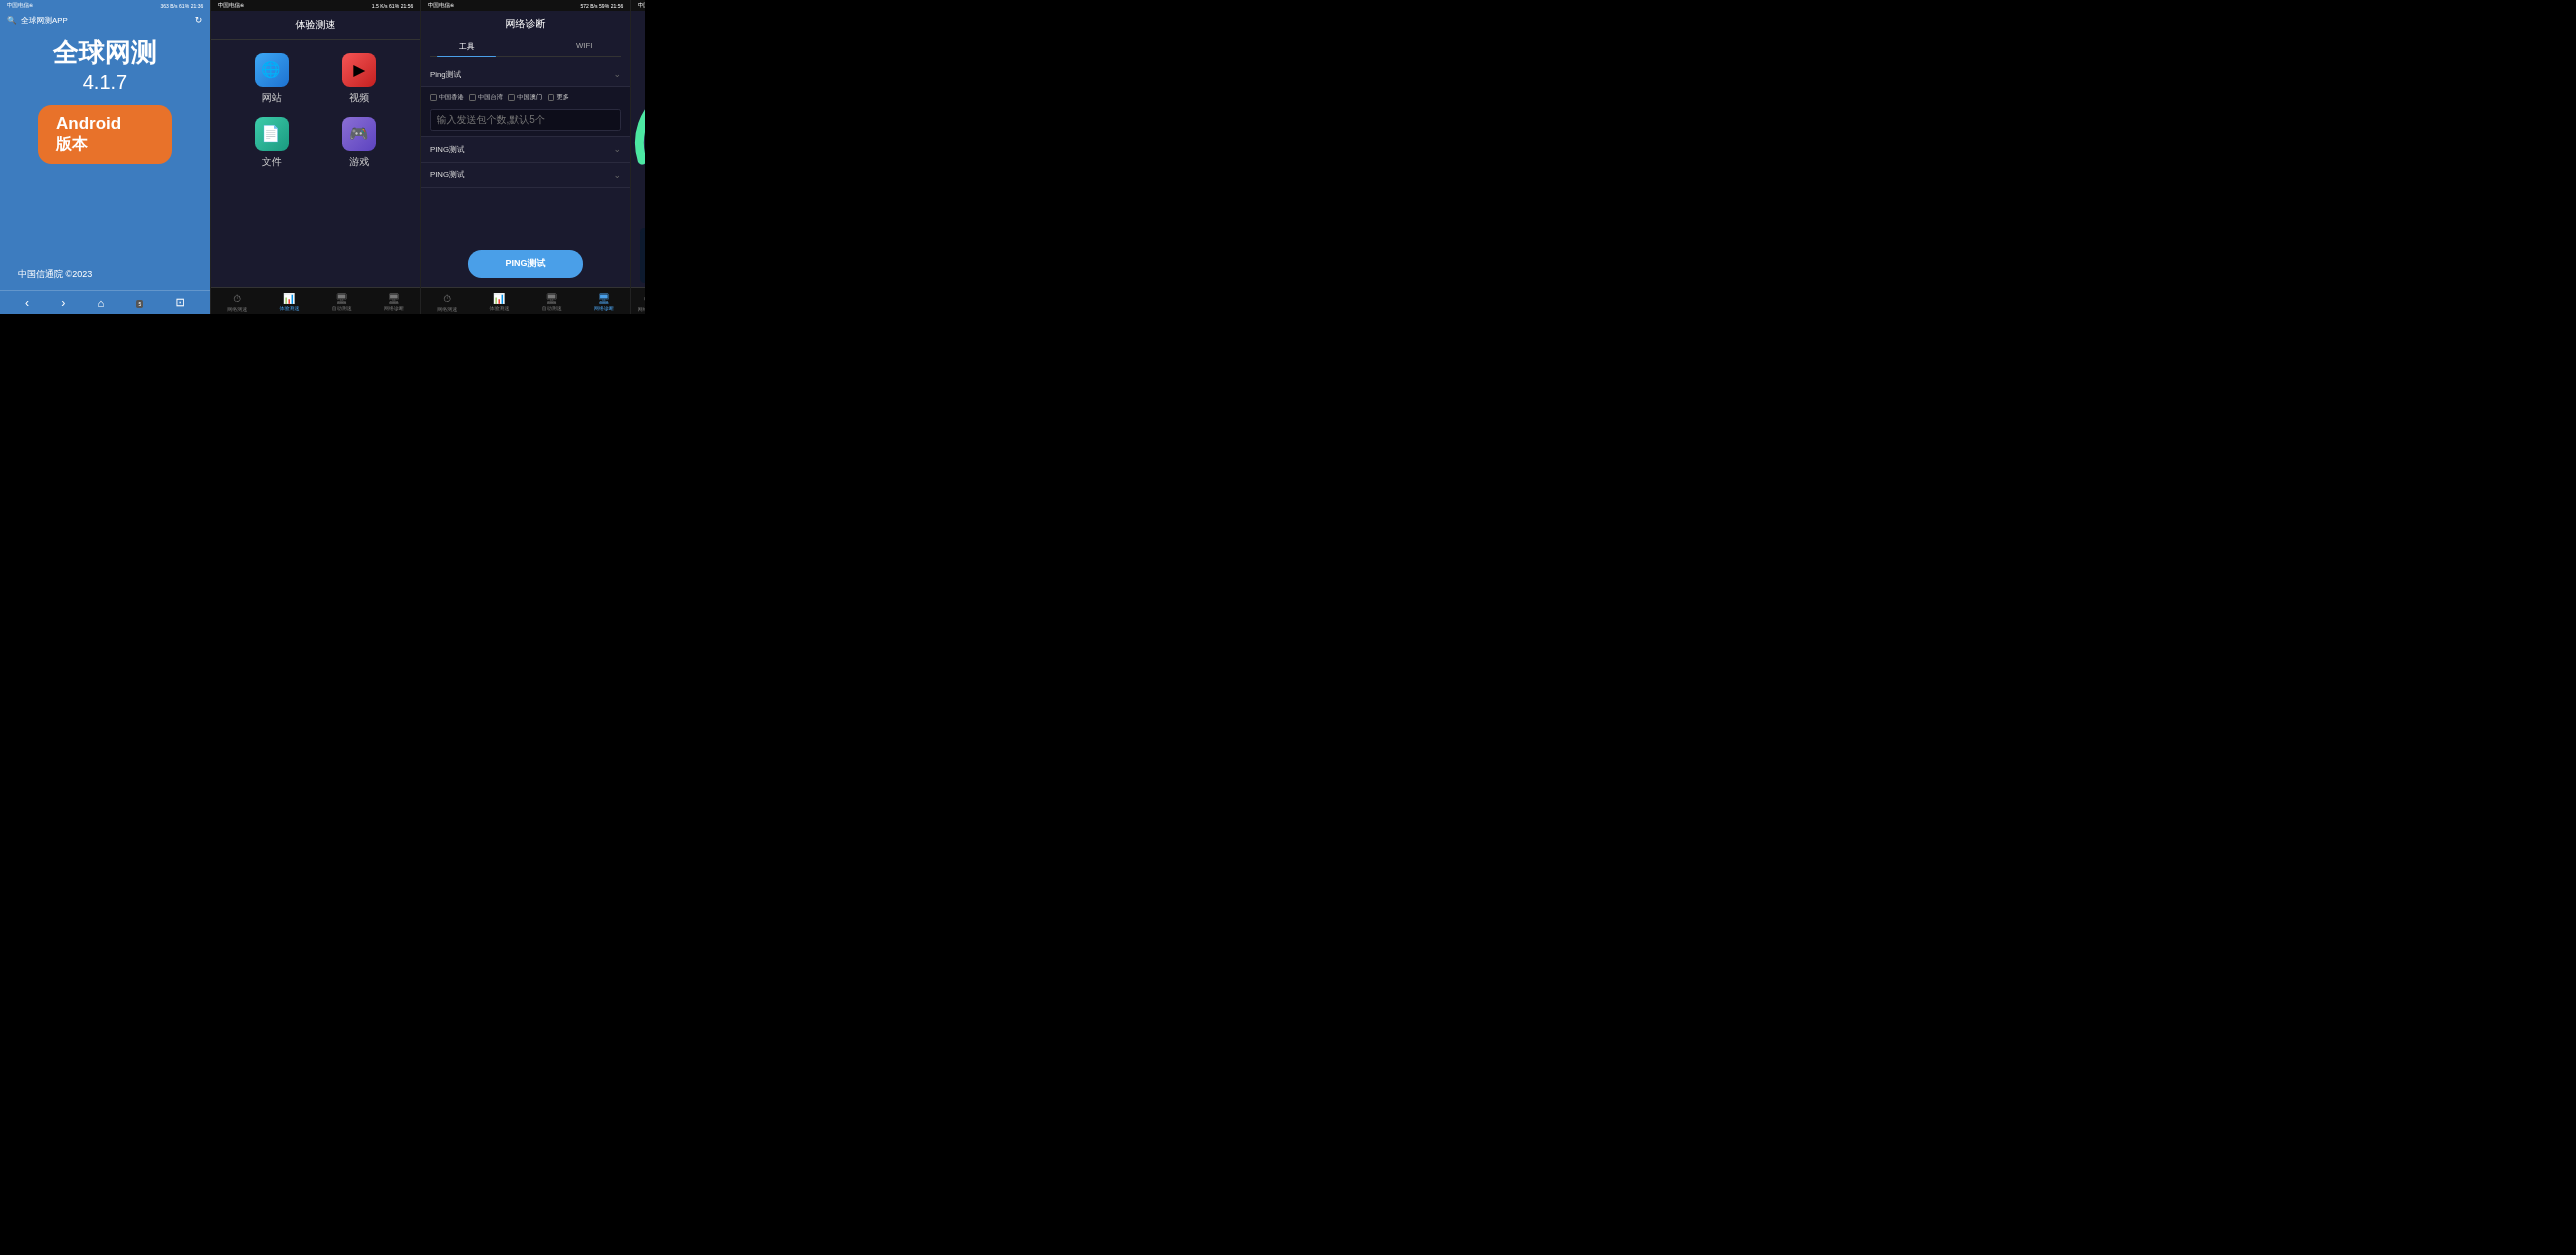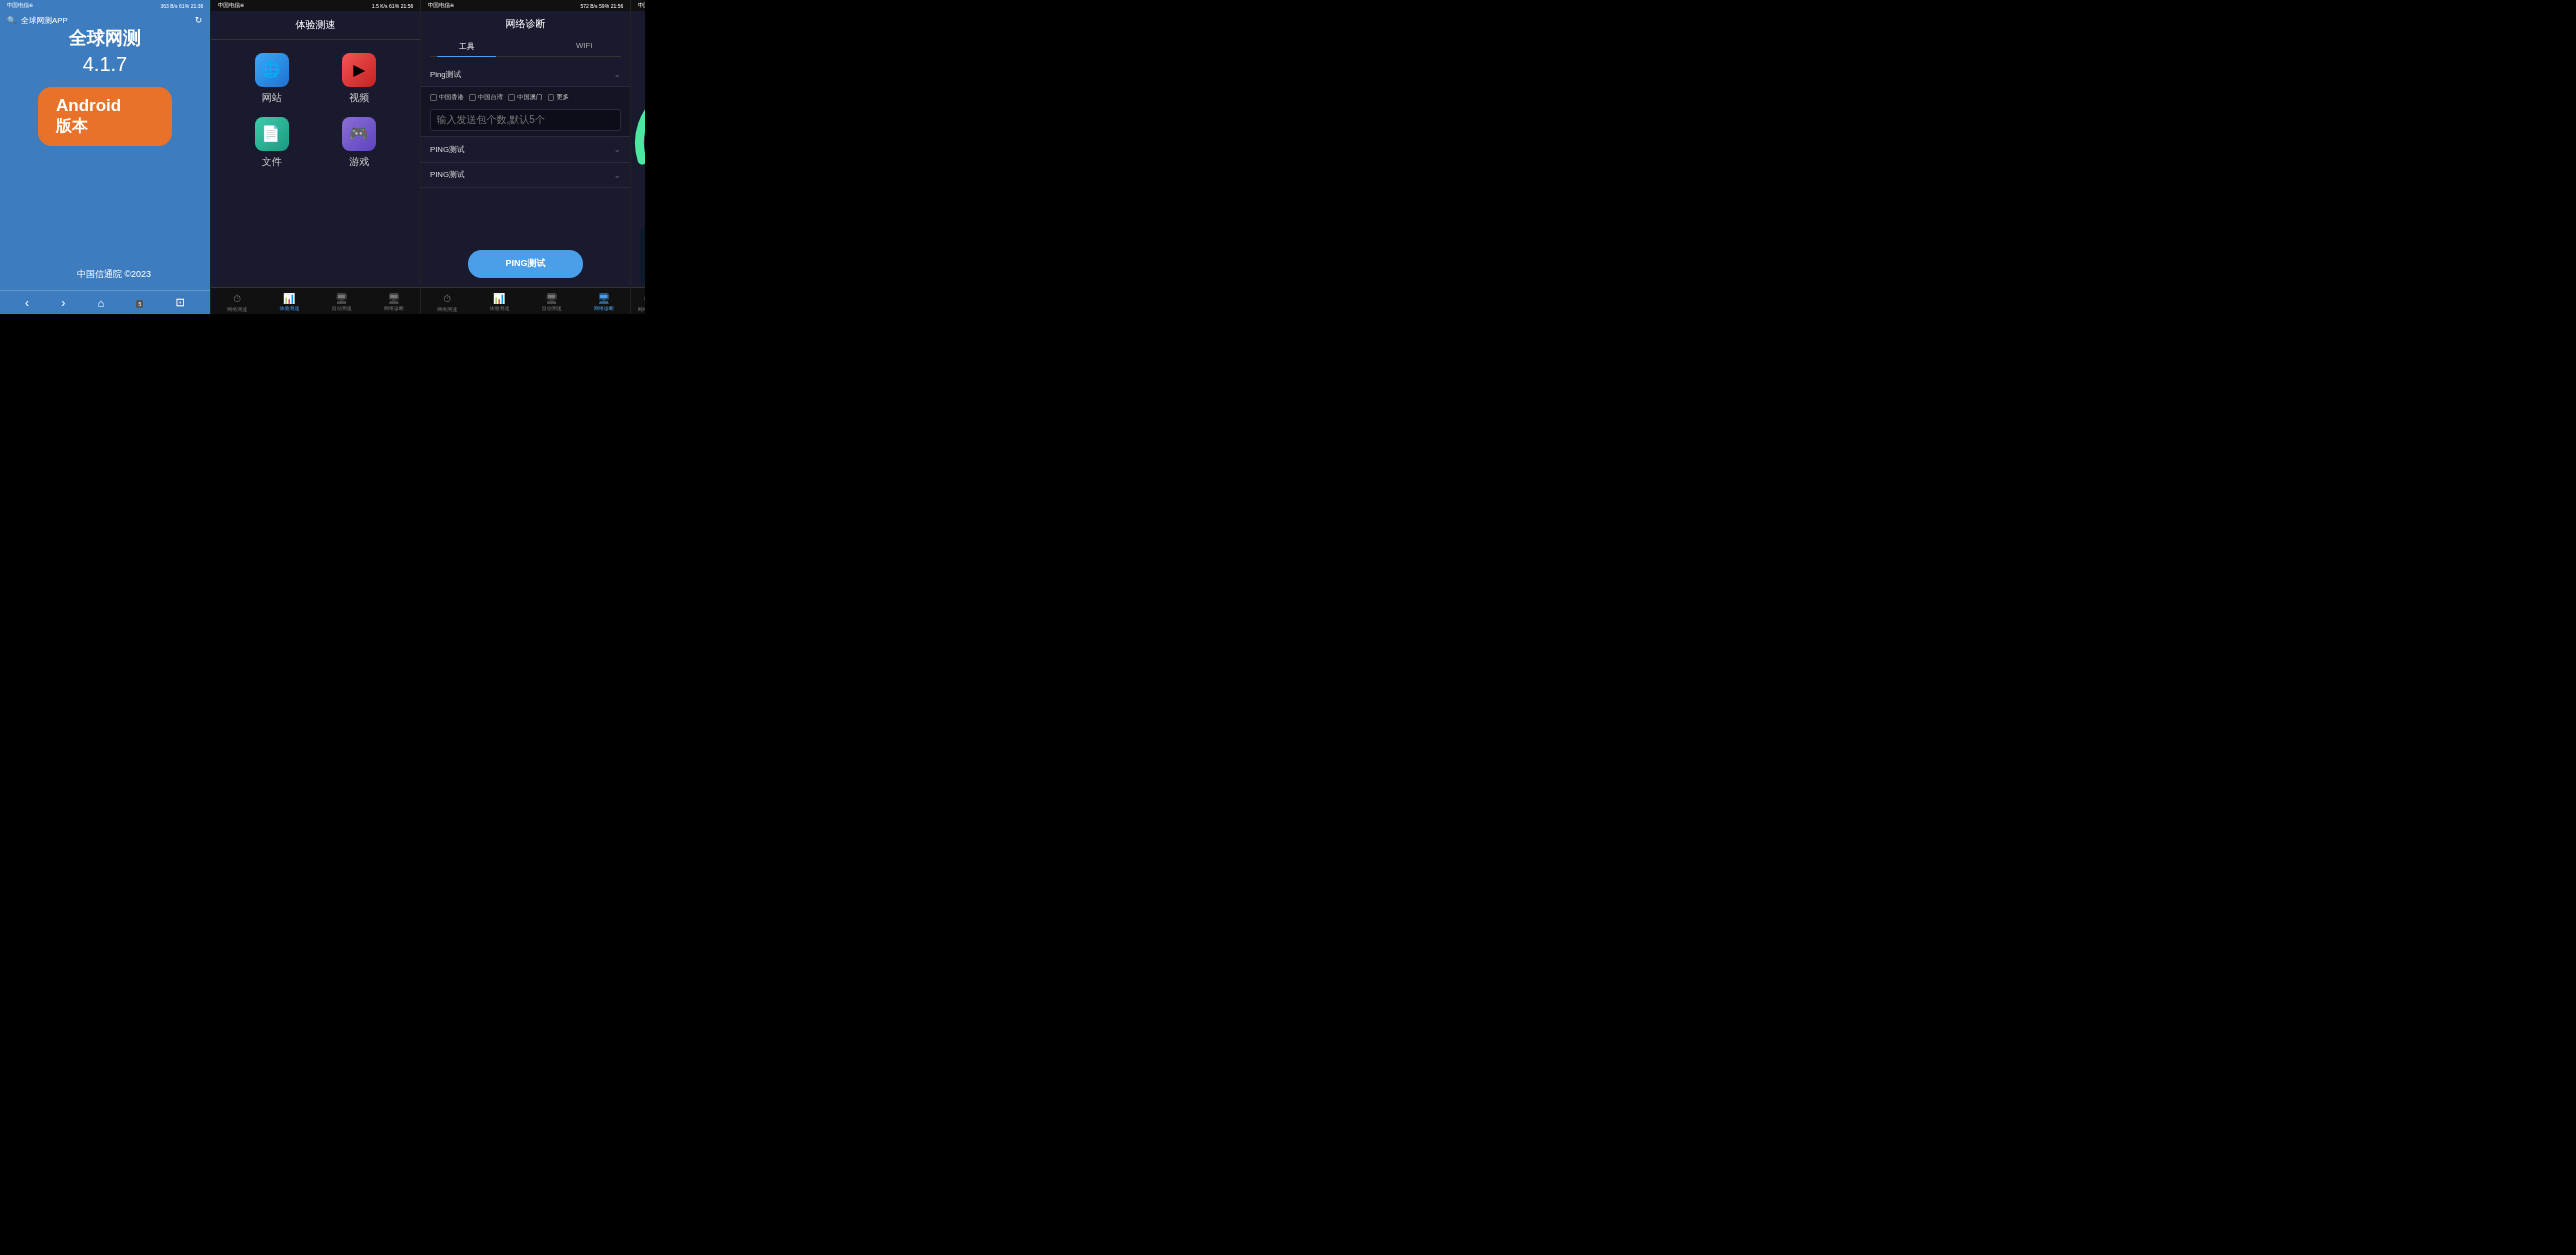--- a/index.html
+++ b/index.html
@@ -41,22 +41,23 @@
     }
     .panel-home .top-bar .search-area {
       display: flex;
       align-items: center;
       gap: 3.4px;
       font-size: 7.8px;
     }
     .panel-home .app-title {
       text-align: center;
       color: #fff;
-      font-size: 18px;
+      font-size: 26px;
       font-weight: bold;
+      margin-top: 9px;
       line-height: 1.1;
     }
     .panel-home .app-version {
       text-align: center;
       color: #fff;
       font-size: 20px;
       font-weight: 300;
       margin-top: 4.5px;
     }
     .panel-home .android-badge {
@@ -71,21 +72,21 @@
       color: #fff;
       font-size: 17px;
       font-weight: bold;
     }
     .panel-home .android-badge .badge-text2 {
       color: #fff;
       font-size: 16px;
       font-weight: bold;
     }
     .panel-home .copyright {
-      text-align: center;
+      text-align: left;
       color: #fff;
       font-size: 9px;
       margin-top: auto;
       margin-bottom: 9px;
       padding-left: 18px;
     }
     .panel-home .nav-bar {
       display: flex;
       justify-content: space-around;
       align-items: center;

